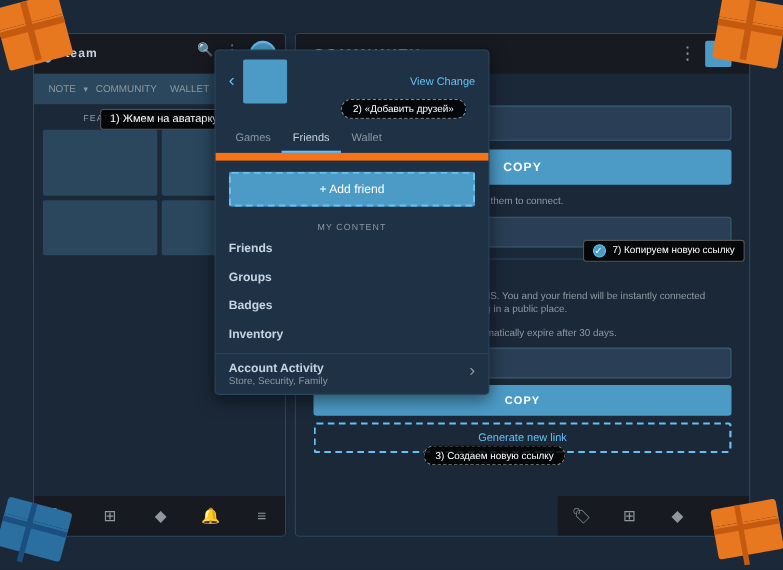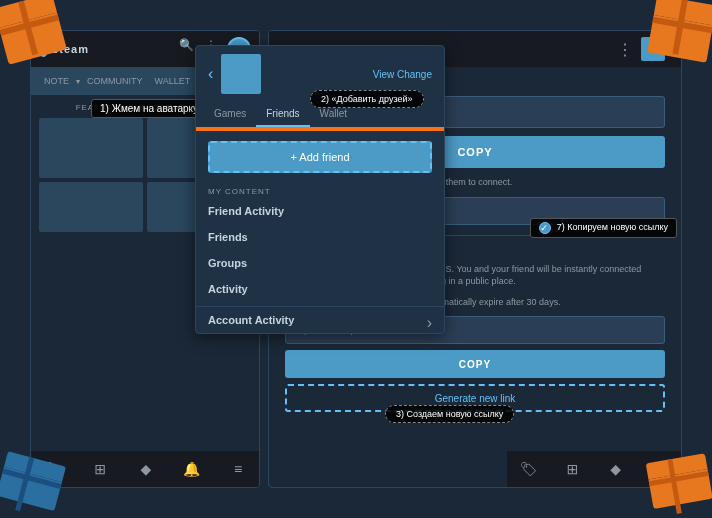--- a/index.html
+++ b/index.html
@@ -251,22 +251,23 @@
       border: 1px dashed #888;
       border-radius: 12px;
       padding: 3px 10px;
       font-size: 9px;
       color: #fff;
       z-index: 50;
     }
 
     .dropdown-tabs {
       display: flex;
-      border-bottom: 4px solid #f97316;
+      border-bottom: 7px solid #f97316;
       padding: 0 8px;
+      margin-top: 12px;
     }
     .dropdown-tab {
       color: #8f98a0;
       font-size: 10px;
       padding: 6px 10px;
       cursor: pointer;
     }
     .dropdown-tab.active {
       color: #c6d4df;
       border-bottom: 2px solid #66c0f4;
@@ -287,20 +288,21 @@
       justify-content: center;
       gap: 5px;
       border: 2px dashed #66c0f4;
     }
 
     .my-content-label {
       color: #8f98a0;
       font-size: 8px;
       letter-spacing: 1px;
       padding: 4px 12px 2px;
+      text-align: center;
     }
     .dropdown-menu-item {
       padding: 7px 12px;
       color: #c6d4df;
       font-size: 11px;
       cursor: pointer;
       font-weight: 600;
     }
     .dropdown-menu-item.bold { font-weight: 700; }
 
@@ -677,28 +679,29 @@
   <div class="dropdown-tabs">
     <span class="dropdown-tab">Games</span>
     <span class="dropdown-tab active">Friends</span>
     <span class="dropdown-tab">Wallet</span>
   </div>
 
   <button class="add-friends-btn">+ Add friend</button>
 
   <div class="my-content-label">MY CONTENT</div>
 
-  <div class="dropdown-menu-item bold">Friend Activity</div>
   <div class="dropdown-menu-item">Friends</div>
   <div class="dropdown-menu-item">Groups</div>
-  <div class="dropdown-menu-item">Activity</div>
+  <div class="dropdown-menu-item">Badges</div>
+  <div class="dropdown-menu-item">Inventory</div>
 
   <div class="dropdown-account">
     <span class="dropdown-account-arrow">›</span>
     <div class="dropdown-account-title">Account Activity</div>
+    <div class="dropdown-account-sub">Store, Security, Family</div>
   </div>
 </div>
 
 <div class="annotation-2">2) «Добавить друзей»</div>
 
 <div class="annotation-3">3) Создаем новую ссылку</div>
 
 <div class="annotation-4">
   <span class="annotation-4-circle">✓</span>
   <span>7) Копируем новую ссылку</span>

